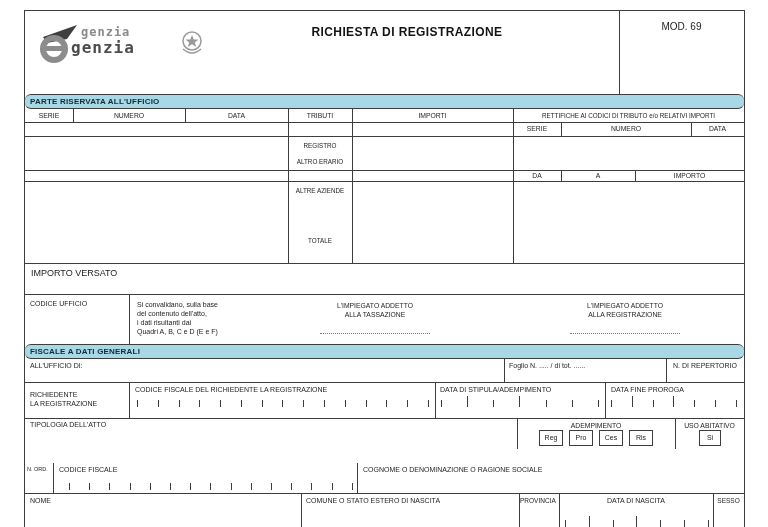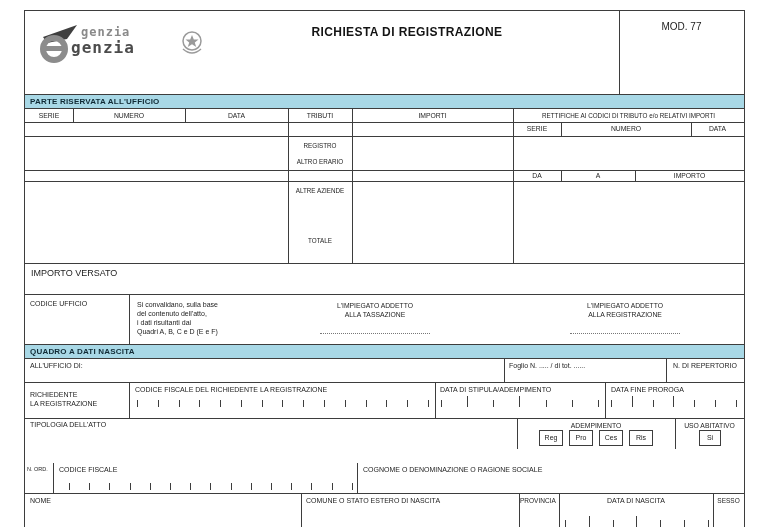--- a/index.html
+++ b/index.html
@@ -1,18 +1,18 @@
 <!DOCTYPE html>
 <html><head>
 <meta charset="utf-8">
 <style>
   html,body{margin:0;padding:0;}
   body{width:768px;height:527px;background:#fff;font-family:"Liberation Sans",sans-serif;position:relative;overflow:hidden;}
   .form{position:absolute;left:24px;top:10px;width:719px;height:517px;border:1px solid #3d3d3d;border-bottom:none;background:#fff;box-sizing:content-box;overflow:hidden;}
-  .band{position:absolute;left:0;width:719px;height:13px;background:#a8d8e6;border-top:1px solid #3d3d3d;border-bottom:1px solid #3d3d3d;}
+  .band{position:absolute;left:0;width:719px;height:13px;background:#a8d8e6;border-top:1px solid #3d3d3d;border-bottom:1px solid #3d3d3d;border-radius:6px;}
   .band span{position:absolute;left:5px;top:2px;font-size:8px;font-weight:bold;color:#102a35;letter-spacing:.2px;white-space:nowrap;}
   .hl{position:absolute;left:0;width:719px;border-top:1px solid #3d3d3d;height:0;}
   .vl{position:absolute;border-left:1px solid #3d3d3d;width:0;}
   .lbl{position:absolute;font-size:7px;color:#1c1c1c;white-space:nowrap;}
   .hdr{position:absolute;font-size:6.8px;color:#1c1c1c;text-align:center;white-space:nowrap;}
   .big{font-size:9px;}
   .comb{position:absolute;display:flex;justify-content:space-between;align-items:flex-end;}
   .tick{display:block;width:1px;height:7px;background:#3d3d3d;}
   .tick.tall{height:11px;}
   .chk{position:absolute;width:22px;height:14px;border:1px solid #3d3d3d;background:#fff;font-size:7px;color:#1c1c1c;text-align:center;line-height:14px;}
@@ -41,21 +41,21 @@
     <svg style="position:absolute;left:140px;top:8px" width="30" height="32" viewBox="0 0 30 32">
       <circle cx="15" cy="14" r="9" fill="none" stroke="#9a9a9a" stroke-width="1.5"></circle>
       <path d="M15 8 L16.8 12.4 L21.5 12.6 L17.8 15.4 L19.2 20 L15 17.2 L10.8 20 L12.2 15.4 L8.5 12.6 L13.2 12.4 Z" fill="#9a9a9a"></path>
       <path d="M6 22 Q15 30 24 22" fill="none" stroke="#9a9a9a" stroke-width="1.5"></path>
     </svg>
   </div>
 
   <div class="titleln" style="top:14px">RICHIESTA DI REGISTRAZIONE</div>
 
   <div class="vl" style="left:594px;top:0;height:83px"></div>
-  <div class="hdr" style="left:594px;top:10px;width:125px;font-size:10px">MOD. 77</div>
+  <div class="hdr" style="left:594px;top:10px;width:125px;font-size:10px">MOD. 69</div>
 
   <div class="band" style="top:83px">
     <span>PARTE RISERVATA ALL'UFFICIO</span>
   </div>
 
   <div class="hl" style="top:111px"></div>
   <div class="hl" style="top:125px"></div>
   <div class="hl" style="top:159px"></div>
   <div class="hl" style="top:170px"></div>
   <div class="hl" style="top:252px"></div>
@@ -107,21 +107,21 @@
 
   <div class="hdr" style="left:280px;top:291px;width:140px">L'IMPIEGATO ADDETTO</div>
   <div class="hdr" style="left:280px;top:300px;width:140px">ALLA TASSAZIONE</div>
   <div class="dots" style="left:295px;top:322px;width:110px"></div>
 
   <div class="hdr" style="left:530px;top:291px;width:140px">L'IMPIEGATO ADDETTO</div>
   <div class="hdr" style="left:530px;top:300px;width:140px">ALLA REGISTRAZIONE</div>
   <div class="dots" style="left:545px;top:322px;width:110px"></div>
 
   <div class="band" style="top:333px">
-    <span>QUADRO A DATI NASCITA</span>
+    <span>FISCALE A DATI GENERALI</span>
   </div>
 
   <div class="vl" style="left:479px;top:347px;height:24px"></div>
   <div class="vl" style="left:641px;top:347px;height:24px"></div>
   <div class="lbl" style="left:5px;top:351px">ALL'UFFICIO DI:</div>
   <div class="field" style="left:60px;top:347px;width:419px;height:24px"></div>
   <div class="lbl" style="left:484px;top:351px">Foglio N. ..... / di tot. ......</div>
   <div class="hdr" style="left:641px;top:351px;width:78px;font-size:7px">N. DI REPERTORIO</div>
   <div class="field" style="left:641px;top:358px;width:78px;height:13px"></div>
 

